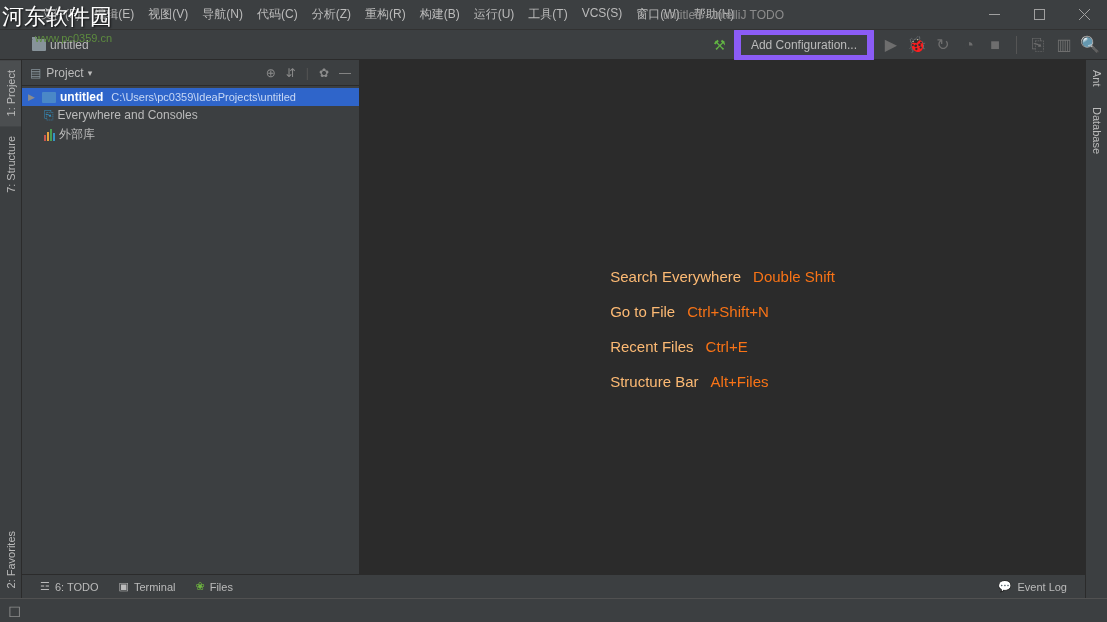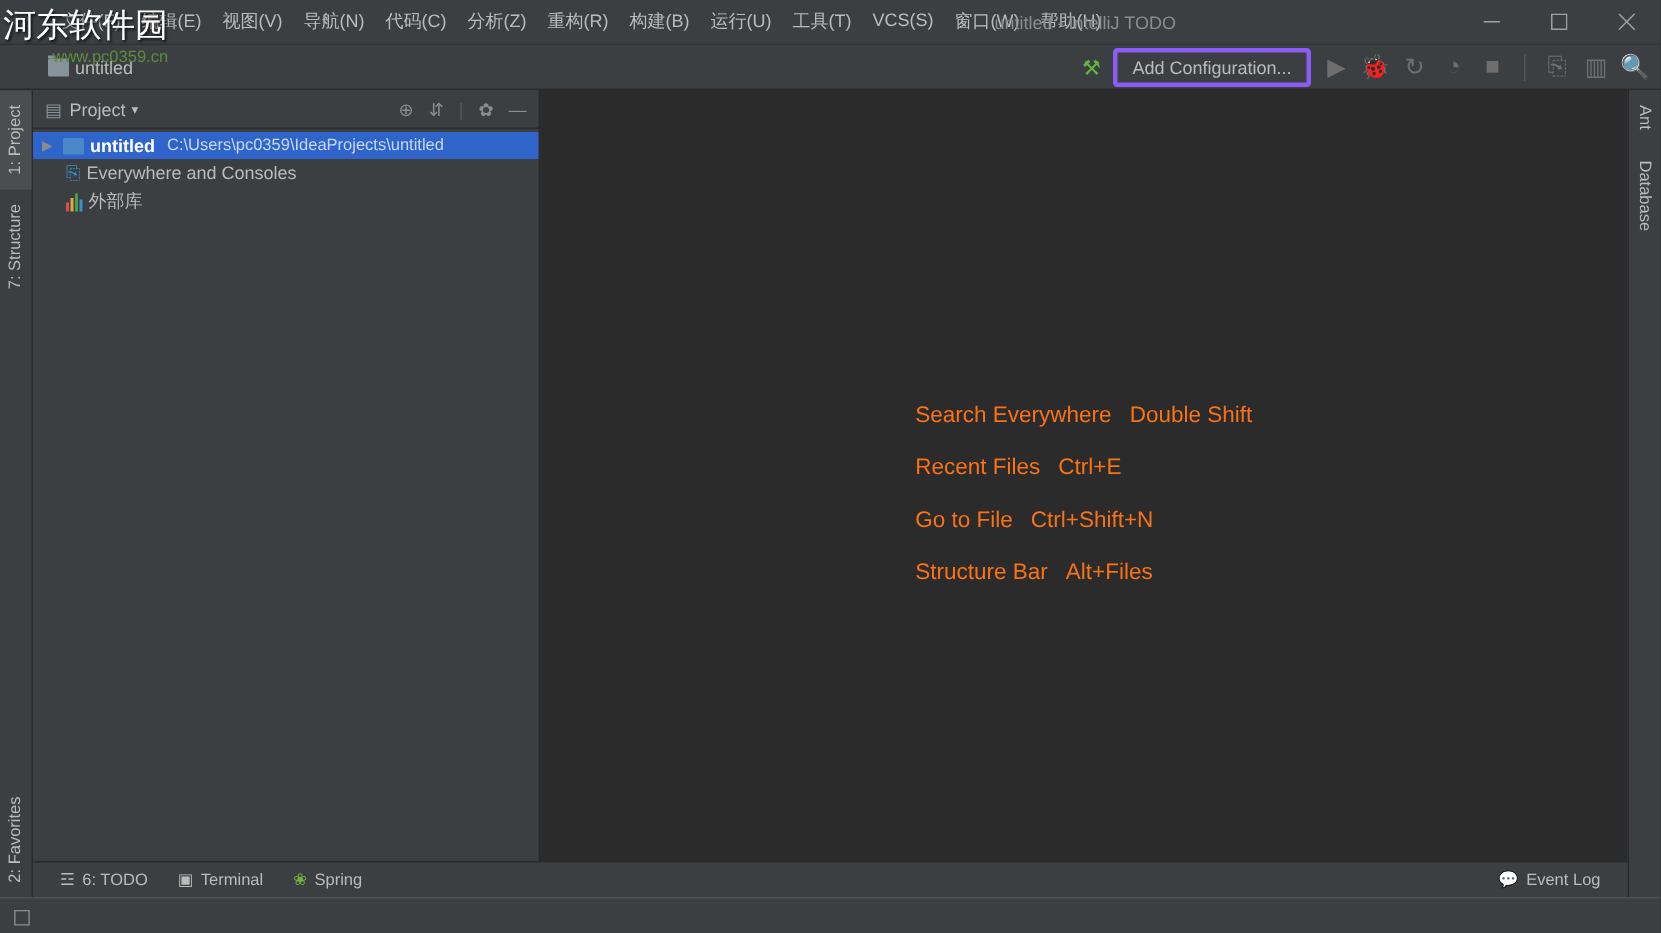--- a/index.html
+++ b/index.html
@@ -15,21 +15,21 @@
 .window-controls { margin-left: auto; display: flex; }
 .win-ctrl { width: 45px; height: 30px; display: flex; align-items: center; justify-content: center; cursor: pointer; color: #a0a0a0; }
 .win-ctrl svg { width: 11px; height: 11px; }
 
 .toolbar-row { height: 30px; background: #3c3f41; border-bottom: 1px solid #2b2b2b; display: flex; align-items: center; padding: 0 8px; }
 .breadcrumb { font-size: 12px; color: #bbbbbb; display: flex; align-items: center; gap: 4px; margin-left: 24px; }
 .folder-icon { width: 14px; height: 12px; background: #87939a; border-radius: 1px; position: relative; display: inline-block; }
 .folder-icon::before { content: ''; position: absolute; top: -2px; left: 0; width: 5px; height: 2px; background: #87939a; }
 .toolbar-right { margin-left: auto; display: flex; align-items: center; gap: 8px; }
 .hammer-icon { color: #62b543; font-size: 14px; }
-.config-btn { background: transparent; border: 3px solid #8b5cf6; color: #bbb; font-size: 12px; padding: 3px 10px; border-radius: 3px; cursor: pointer; }
+.config-btn { background: transparent; border: 7px solid #8b5cf6; color: #bbb; font-size: 12px; padding: 3px 10px; border-radius: 3px; cursor: pointer; }
 .tb-icon { width: 18px; height: 18px; display: flex; align-items: center; justify-content: center; color: #6e6e6e; cursor: pointer; }
 .tb-sep { width: 1px; height: 18px; background: #555; margin: 0 4px; }
 
 .main-area { display: flex; height: calc(100% - 30px - 30px - 24px); }
 .left-gutter { width: 22px; background: #3c3f41; border-right: 1px solid #2b2b2b; display: flex; flex-direction: column; }
 .gutter-tab { writing-mode: vertical-rl; transform: rotate(180deg); font-size: 11px; padding: 10px 3px; cursor: pointer; color: #bbb; display: flex; align-items: center; gap: 4px; }
 .gutter-tab.active { background: #4b4e50; }
 .right-gutter { width: 22px; background: #3c3f41; border-left: 1px solid #2b2b2b; display: flex; flex-direction: column; }
 .gutter-tab-r { writing-mode: vertical-rl; font-size: 11px; padding: 10px 3px; cursor: pointer; color: #bbb; display: flex; align-items: center; gap: 4px; }
 
@@ -52,21 +52,21 @@
 .bars-icon { display: inline-flex; gap: 1px; align-items: flex-end; height: 12px; }
 .bars-icon i { width: 2px; display: block; }
 .bars-icon i:nth-child(1){ height:6px; background:#c75450;} 
 .bars-icon i:nth-child(2){ height:9px; background:#e8a33d;}
 .bars-icon i:nth-child(3){ height:12px; background:#499c54;}
 .bars-icon i:nth-child(4){ height:8px; background:#3592c4;}
 
 .editor-area { flex: 1; background: #2b2b2b; display: flex; align-items: center; justify-content: center; }
 .hints { display: flex; flex-direction: column; gap: 18px; font-size: 15px; }
 .hint-row { display: flex; gap: 12px; }
-.hint-label { color: #f97316; text-align: center; }
+.hint-label { color: #fdba74; text-align: center; }
 .hint-key { color: #f97316; }
 
 .status-bar-tabs { height: 24px; background: #3c3f41; border-top: 1px solid #2b2b2b; display: flex; align-items: center; padding: 0 8px; font-size: 11px; color: #bbb; position: absolute; bottom: 24px; left: 22px; right: 22px; }
 .sb-tab { display: flex; align-items: center; gap: 5px; padding: 0 10px; cursor: pointer; }
 .sb-right { margin-left: auto; }
 
 .status-bar { position: absolute; bottom: 0; left: 0; right: 0; height: 24px; background: #3c3f41; border-top: 1px solid #515151; display: flex; align-items: center; padding: 0 8px; }
 .sb-icon { color: #8c8c8c; cursor: pointer; }
 
 svg { fill: currentColor; }
@@ -185,26 +185,26 @@
     </div>
   </div>
 
   <div class="editor-area">
     <div class="hints">
       <div class="hint-row">
         <span class="hint-label">Search Everywhere</span>
         <span class="hint-key">Double Shift</span>
       </div>
       <div class="hint-row">
+        <span class="hint-label">Go to File</span>
+        <span class="hint-key">Ctrl+Shift+N</span>
+      </div>
+      <div class="hint-row">
         <span class="hint-label">Recent Files</span>
         <span class="hint-key">Ctrl+E</span>
-      </div>
-      <div class="hint-row">
-        <span class="hint-label">Go to File</span>
-        <span class="hint-key">Ctrl+Shift+N</span>
       </div>
       <div class="hint-row">
         <span class="hint-label">Structure Bar</span>
         <span class="hint-key">Alt+Files</span>
       </div>
     </div>
   </div>
 
   <div class="right-gutter">
     <div class="gutter-tab-r">
@@ -220,21 +220,21 @@
   <div class="sb-tab">
     <span>☲</span>
     <span>6: TODO</span>
   </div>
   <div class="sb-tab">
     <span>▣</span>
     <span>Terminal</span>
   </div>
   <div class="sb-tab">
     <span style="color:#6db33f">❀</span>
-    <span>Spring</span>
+    <span>Files</span>
   </div>
   <div class="sb-tab sb-right">
     <span>💬</span>
     <span>Event Log</span>
   </div>
 </div>
 
 <div class="status-bar">
   <span class="sb-icon">◻</span>
 </div>

